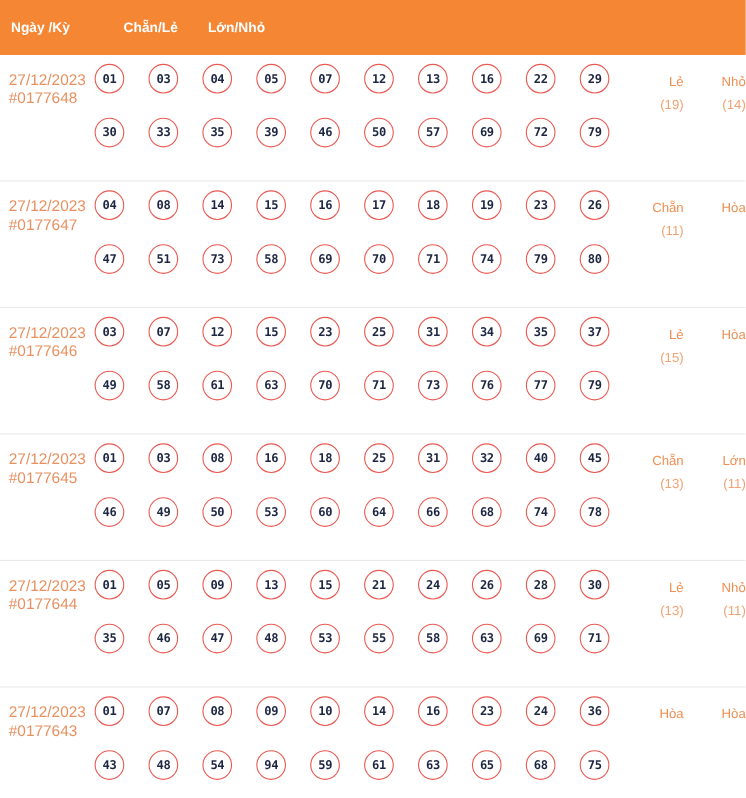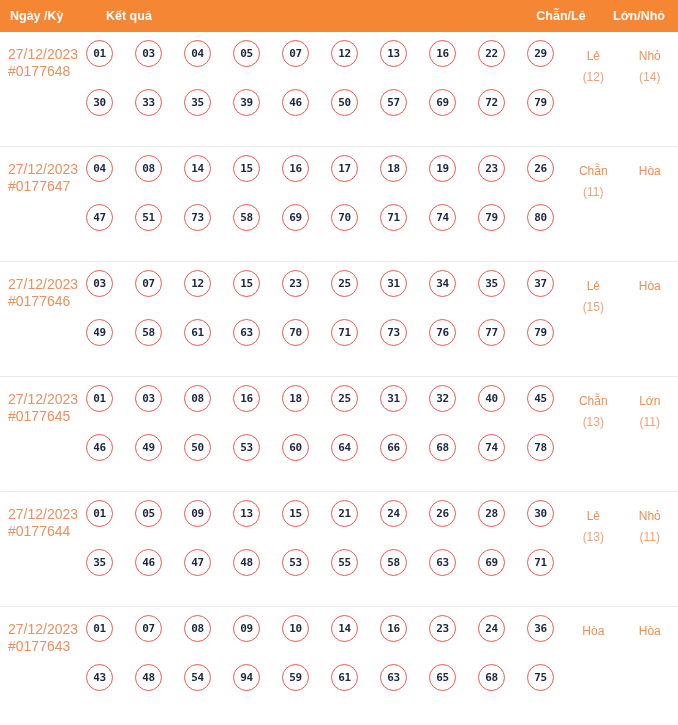--- a/index.html
+++ b/index.html
@@ -13,21 +13,21 @@
     font-family: "Liberation Sans", sans-serif;
     overflow: hidden;
   }
   .table {
     width: 678px;
     background: #ffffff;
   }
   .thead {
     display: flex;
     align-items: center;
-    height: 32px;
+    height: 50px;
     background: #f58634;
     color: #ffffff;
     font-size: 12.5px;
     font-weight: bold;
   }
   .th-date {
     width: 98px;
     padding-left: 10px;
     box-sizing: border-box;
   }
@@ -91,39 +91,38 @@
     font-size: 11px;
     font-weight: bold;
     letter-spacing: -0.3px;
     margin-right: 11px;
     box-sizing: border-box;
   }
   .cell-parity, .cell-size {
     width: 78px;
     padding-top: 14px;
     box-sizing: border-box;
-    text-align: center;
+    text-align: right;
     color: #ef8f52;
     font-size: 12px;
     line-height: 21px;
   }
   .cell-parity .count, .cell-size .count {
     display: block;
     color: #f0a273;
     font-size: 12px;
   }
 </style>
 </head>
 <body>
 
 <div class="table">
 
   <div class="thead">
     <div class="th-date">Ngày /Kỳ</div>
-    <div class="th-result">Kết quả</div>
     <div class="th-parity">Chẵn/Lẻ</div>
     <div class="th-size">Lớn/Nhỏ</div>
   </div>
 
   <div id="rows-container">
       <div class="row">
         <div class="cell-date">
           <span class="kyline">27/12/2023</span>
           <span class="kyline">#0177648</span>
         </div>
@@ -146,21 +145,21 @@
             <div class="ball">35</div>
             <div class="ball">39</div>
             <div class="ball">46</div>
             <div class="ball">50</div>
             <div class="ball">57</div>
             <div class="ball">69</div>
             <div class="ball">72</div>
             <div class="ball">79</div>
           </div>
         </div>
-        <div class="cell-parity"><span>Lẻ</span><span class="count">(12)</span></div>
+        <div class="cell-parity"><span>Lẻ</span><span class="count">(19)</span></div>
         <div class="cell-size"><span>Nhỏ</span><span class="count">(14)</span></div>
       </div>
       <div class="row">
         <div class="cell-date">
           <span class="kyline">27/12/2023</span>
           <span class="kyline">#0177647</span>
         </div>
         <div class="cell-result">
           <div class="ball-row">
             <div class="ball">04</div>

